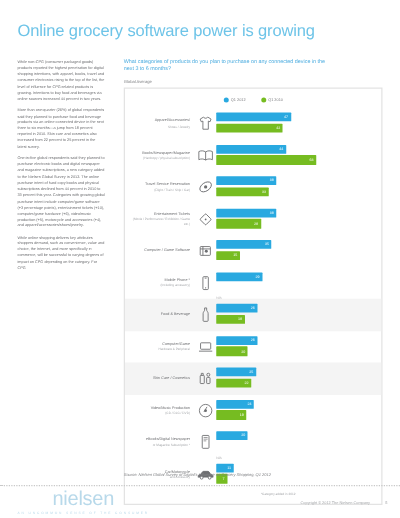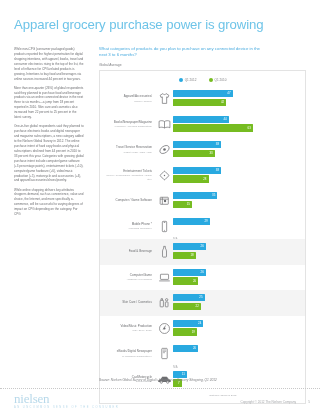--- a/index.html
+++ b/index.html
@@ -157,25 +157,26 @@
   .footer-rule {
     position:absolute;
     left:0; right:0; top:388px;
     border-top:0.7px dotted #c8c8c8;
   }
   .logo {
     position:absolute;
     left:14px; top:392px;
   }
   .logo-word {
-    font-family:Liberation Serif, serif;
-    font-size:13px;
+    font-family:Liberation Sans, sans-serif;
+    font-size:16px;
     color:#b8d9ea;
     letter-spacing:-0.2px;
     line-height:1;
+    text-align:center;
   }
   .logo-sub {
     font-size:2.6px;
     color:#b8d9ea;
     letter-spacing:1.5px;
     margin-top:0.5px;
   }
   .copyright {
     position:absolute;
     right:24px; top:400px;
@@ -187,21 +188,21 @@
     right:10px; top:400px;
     font-size:3.1px;
     color:#a7a9ac;
   }
 </style>
 </head>
 <body>
 
 <div class="page">
 
-  <div class="title">Apparel grocery purchase power is growing</div>
+  <div class="title">Online grocery software power is growing</div>
 
   <div class="left-col">
     <p>While non-CPG (consumer packaged goods) products reported the highest penetration for digital shopping intentions, with apparel, books, travel and consumer electronics rising to the top of the list, the level of influence for CPG-related products is growing. Intentions to buy food and beverages via online sources increased 44 percent in two years.</p>
     <p>More than one-quarter (26%) of global respondents said they planned to purchase food and beverage products via an online connected device in the next three to six months—a jump from 18 percent reported in 2010. Skin care and cosmetics also increased from 22 percent to 25 percent in the latest survey.</p>
     <p>One-in-five global respondents said they planned to purchase electronic books and digital newspaper and magazine subscriptions, a new category added to the Nielsen Global Survey in 2012. The online purchase intent of hard copy books and physical subscriptions declined from 44 percent in 2010 to 33 percent this year. Categories with growing global purchase intent include computer/game software (+3 percentage points), entertainment tickets (+10), computer/game hardware (+6), video/music production (+5), motorcycle and accessories (+4), and apparel/accessories/shoes/jewelry.</p>
     <p>While online shopping delivers key attributes shoppers demand, such as convenience, value and choice, the Internet, and more specifically e-commerce, will be successful to varying degrees of impact on CPG depending on the category. For CPG</p>
   </div>
 
   <div class="right-col">
     <div class="question">What categories of products do you plan to purchase on any connected device in the next 3 to 6 months?</div>

